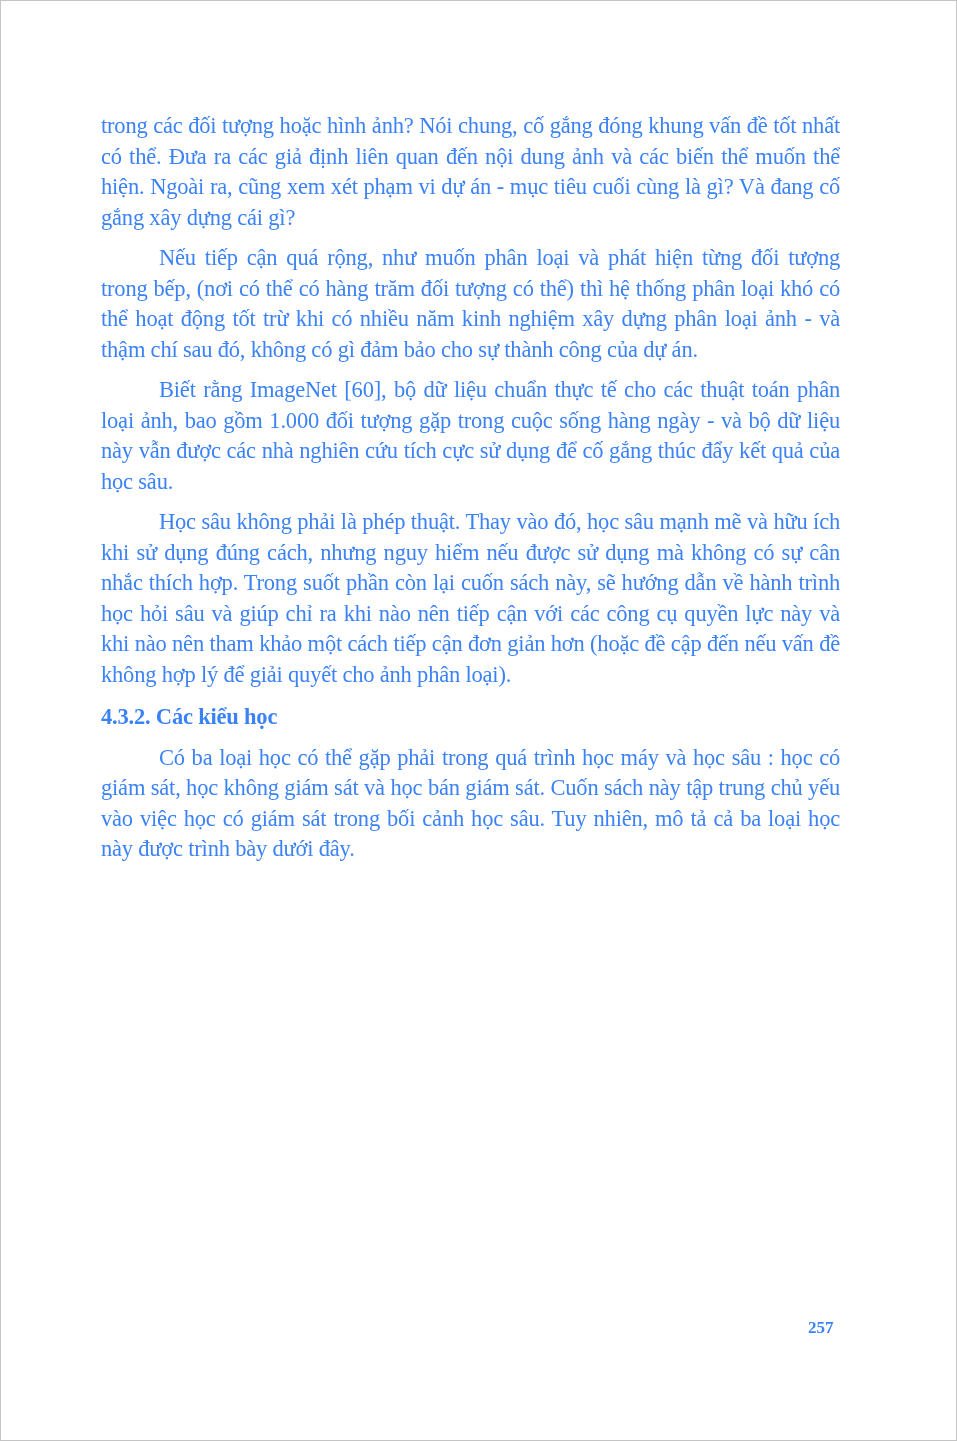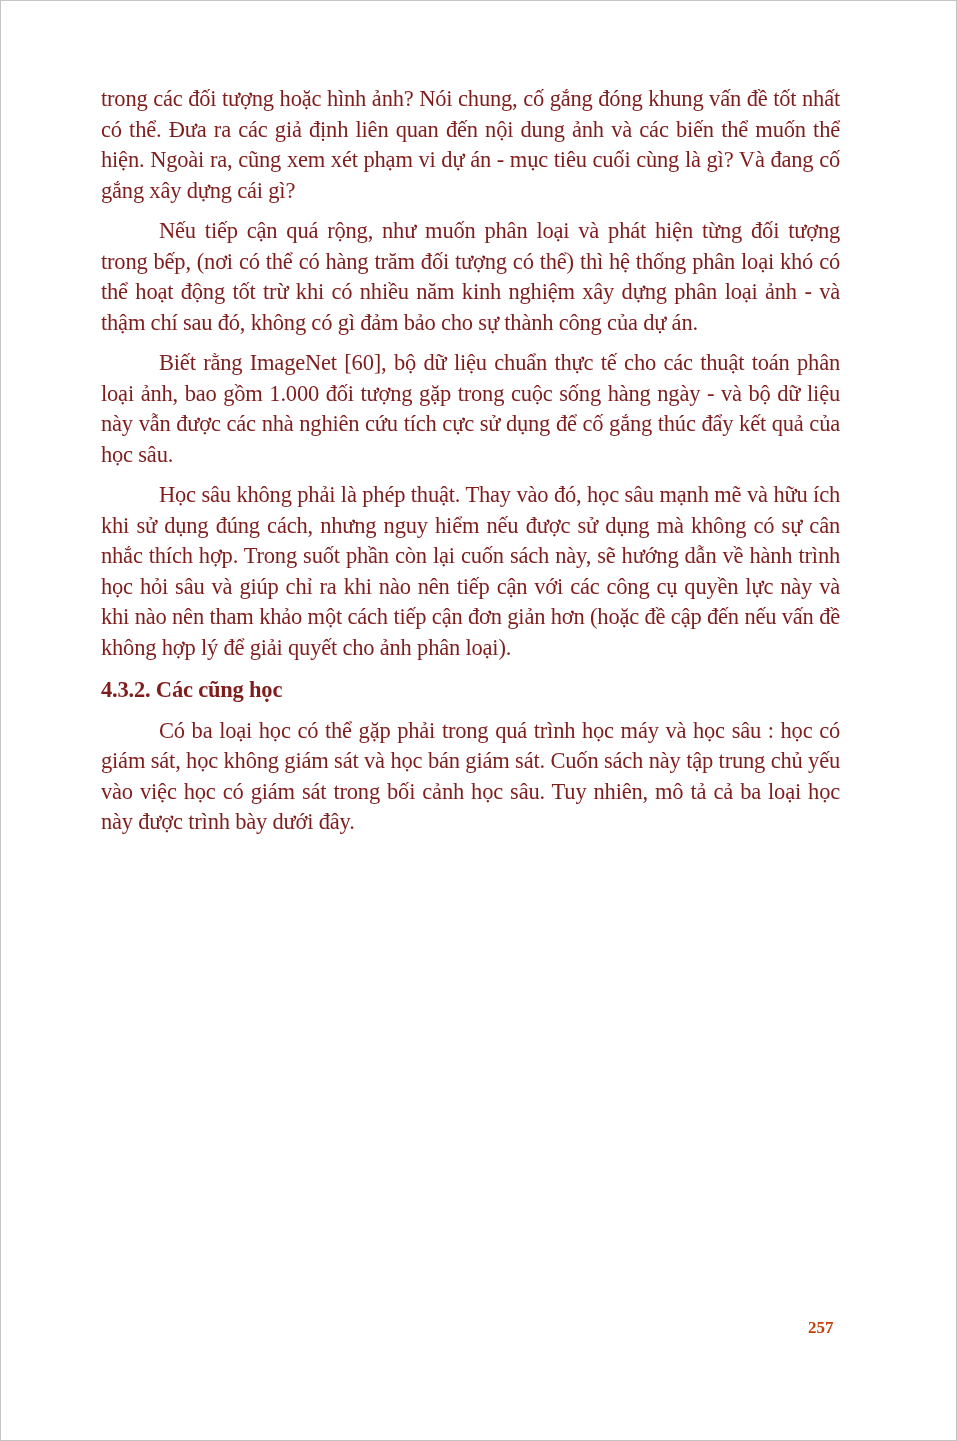--- a/index.html
+++ b/index.html
@@ -5,52 +5,52 @@
     html, body { margin: 0; padding: 0; background: #ffffff; }
     body { width: 957px; height: 1441px; position: relative; overflow: hidden; }
     .page {
       position: absolute; left: 0; top: 0;
       width: 955px; height: 1439px;
       border: 1px solid #c4c4c4;
       background: #ffffff;
     }
     .content {
       position: absolute;
-      left: 100px; top: 83px;
+      left: 100px; top: 110px;
       width: 739px;
       font-family: "Liberation Serif", "DejaVu Serif", serif;
       font-size: 22.5px;
       line-height: 30.5px;
-      color: #7f1d1d;
+      color: #3b82f6;
       text-align: justify;
       letter-spacing: -0.2px;
     }
     .para { margin: 0 0 10px 0; text-indent: 58px; }
     .para.first { text-indent: 0; }
     .heading {
       font-weight: bold;
       font-size: 22.5px;
       margin: 12px 0 10px 0;
       text-indent: 0;
     }
     .page-number {
       position: absolute;
       left: 807px; top: 1317px;
       font-family: "Liberation Serif", "DejaVu Serif", serif;
       font-weight: bold;
       font-size: 17px;
-      color: #c2410c;
+      color: #3b82f6;
     }
   </style>
 </head>
 <body>
 
 <div class="page">
   <div class="content">
     <p class="para first">trong các đối tượng hoặc hình ảnh? Nói chung, cố gắng đóng khung vấn đề tốt nhất có thể. Đưa ra các giả định liên quan đến nội dung ảnh và các biến thể muốn thể hiện. Ngoài ra, cũng xem xét phạm vi dự án - mục tiêu cuối cùng là gì? Và đang cố gắng xây dựng cái gì?</p>
     <p class="para">Nếu tiếp cận quá rộng, như muốn phân loại và phát hiện từng đối tượng trong bếp, (nơi có thể có hàng trăm đối tượng có thể) thì hệ thống phân loại khó có thể hoạt động tốt trừ khi có nhiều năm kinh nghiệm xây dựng phân loại ảnh - và thậm chí sau đó, không có gì đảm bảo cho sự thành công của dự án.</p>
     <p class="para">Biết rằng ImageNet [60], bộ dữ liệu chuẩn thực tế cho các thuật toán phân loại ảnh, bao gồm 1.000 đối tượng gặp trong cuộc sống hàng ngày - và bộ dữ liệu này vẫn được các nhà nghiên cứu tích cực sử dụng để cố gắng thúc đẩy kết quả của học sâu.</p>
     <p class="para">Học sâu không phải là phép thuật. Thay vào đó, học sâu mạnh mẽ và hữu ích khi sử dụng đúng cách, nhưng nguy hiểm nếu được sử dụng mà không có sự cân nhắc thích hợp. Trong suốt phần còn lại cuốn sách này, sẽ hướng dẫn về hành trình học hỏi sâu và giúp chỉ ra khi nào nên tiếp cận với các công cụ quyền lực này và khi nào nên tham khảo một cách tiếp cận đơn giản hơn (hoặc đề cập đến nếu vấn đề không hợp lý để giải quyết cho ảnh phân loại).</p>
-    <h2 class="heading">4.3.2. Các cũng học</h2>
+    <h2 class="heading">4.3.2. Các kiểu học</h2>
     <p class="para">Có ba loại học có thể gặp phải trong quá trình học máy và học sâu : học có giám sát, học không giám sát và học bán giám sát. Cuốn sách này tập trung chủ yếu vào việc học có giám sát trong bối cảnh học sâu. Tuy nhiên, mô tả cả ba loại học này được trình bày dưới đây.</p>
   </div>
   <div class="page-number">257</div>
 </div>
 
 </body></html>

